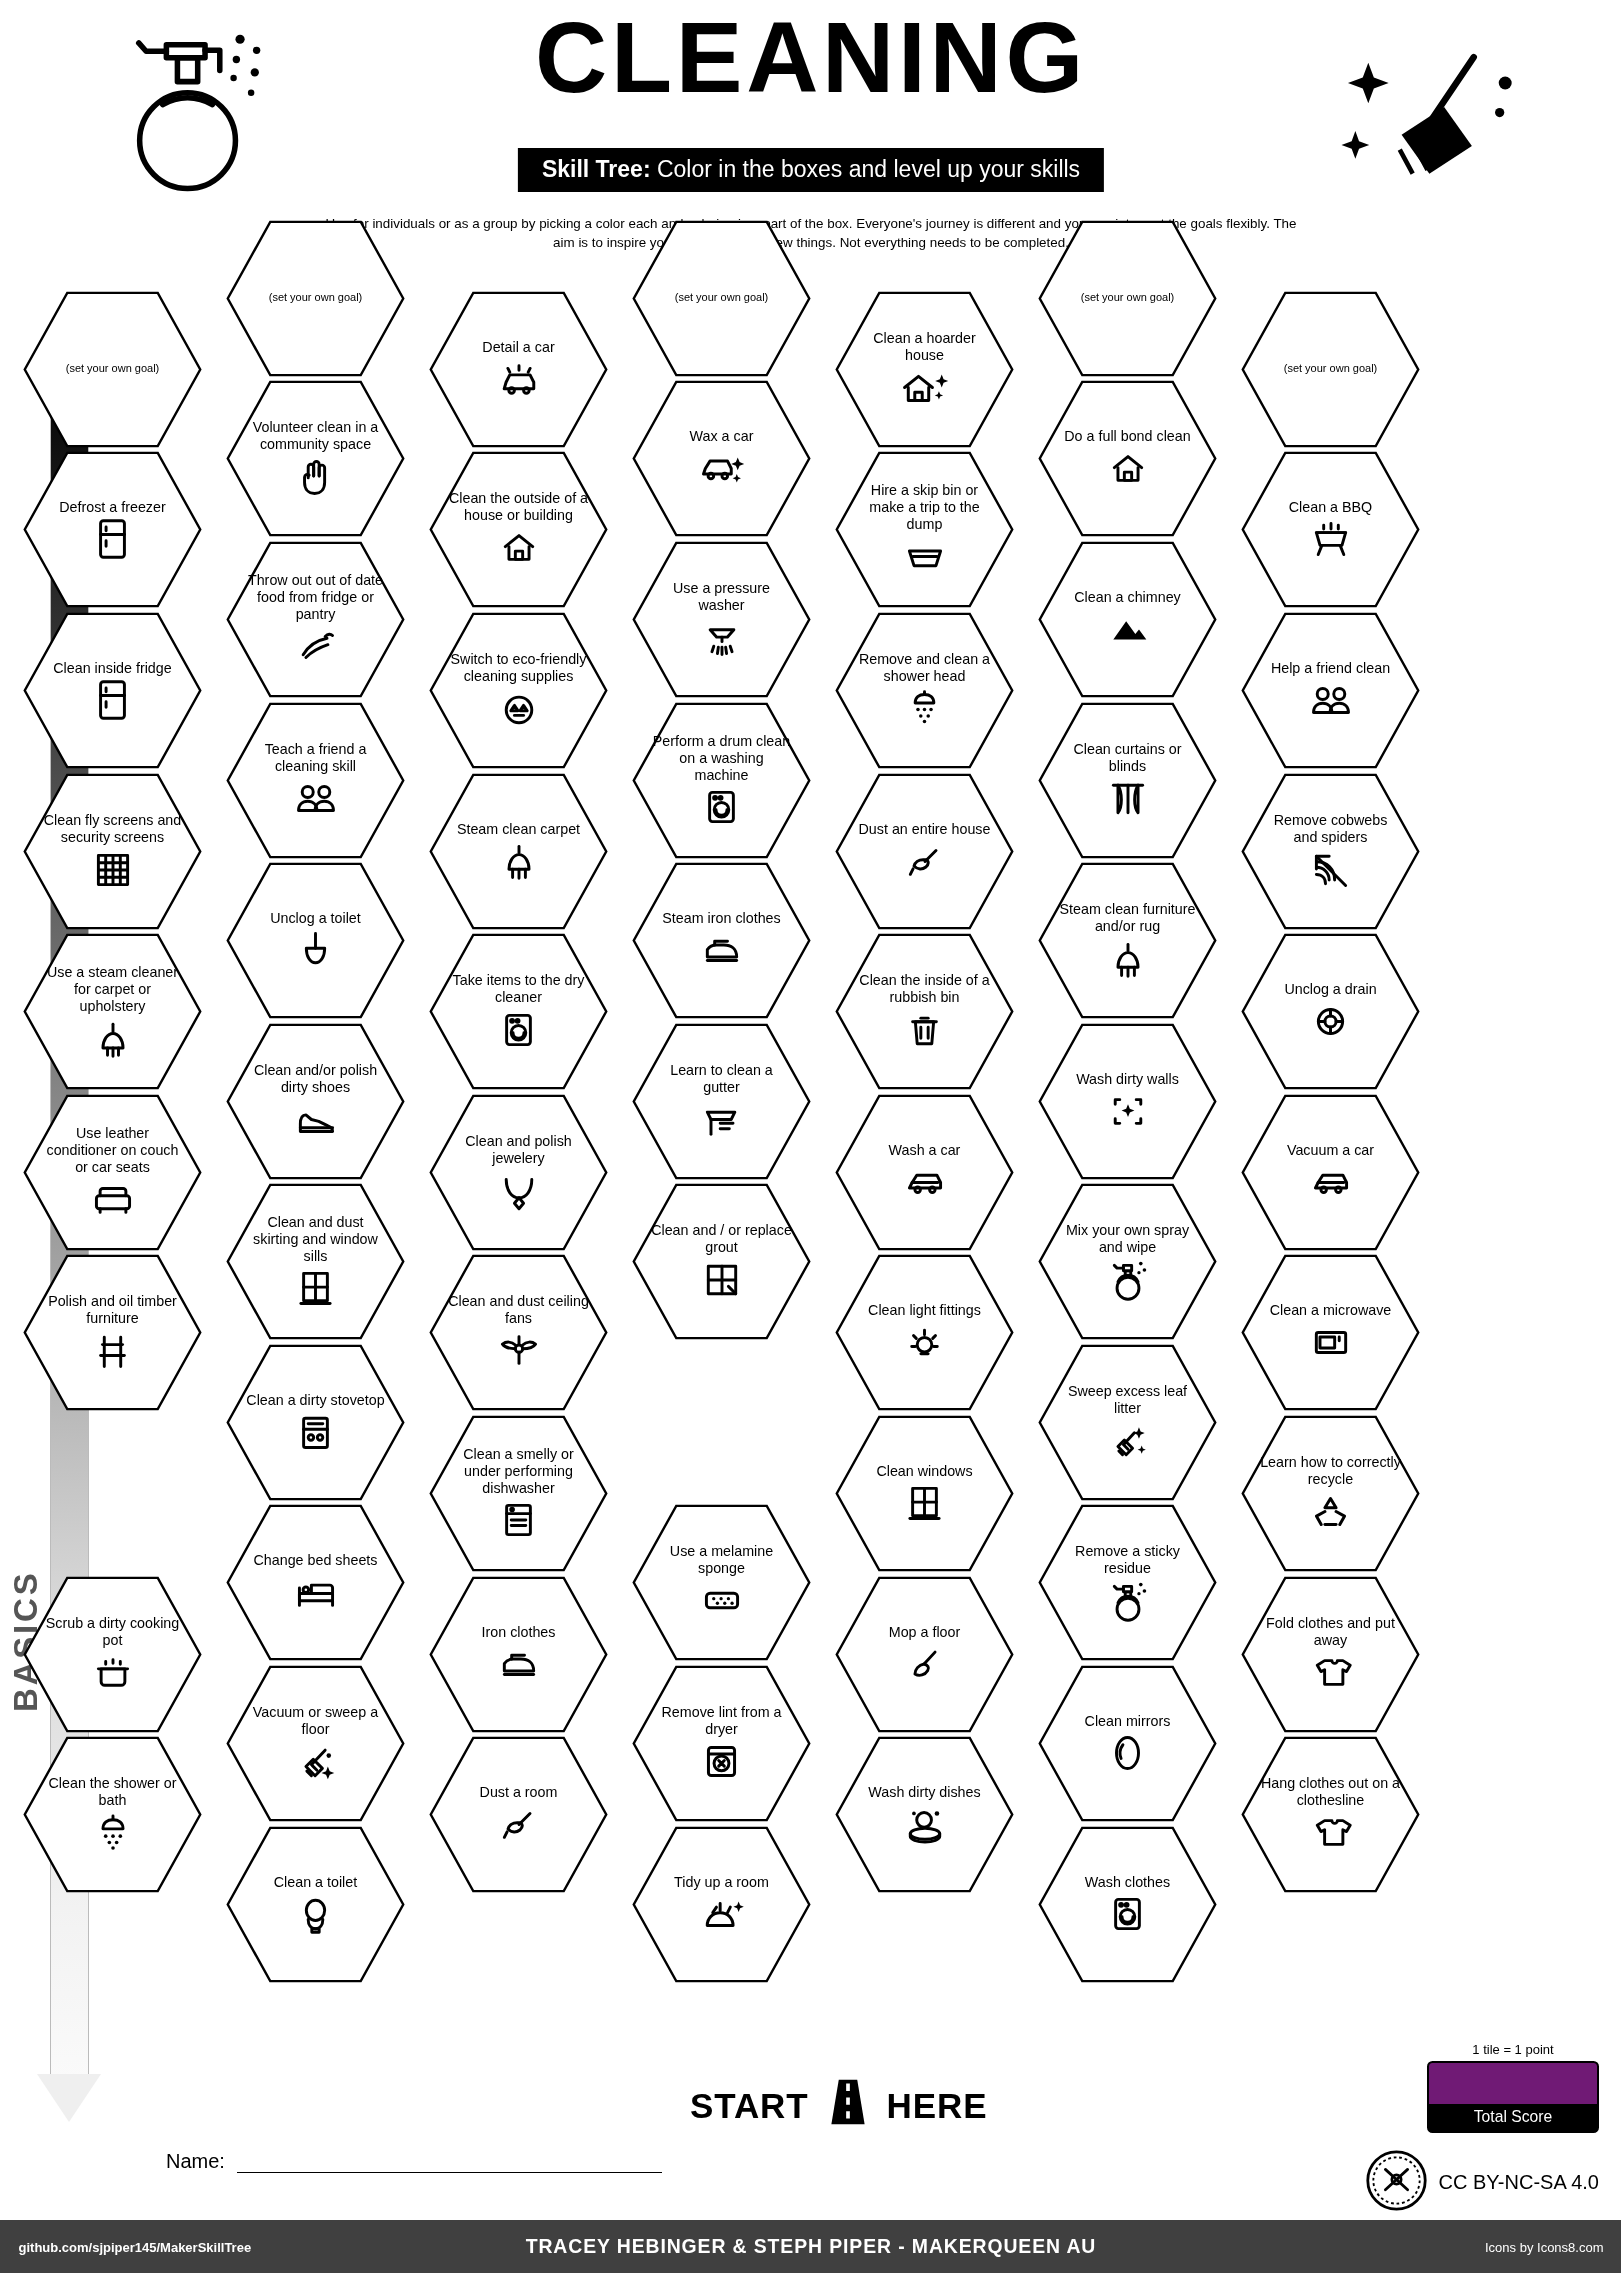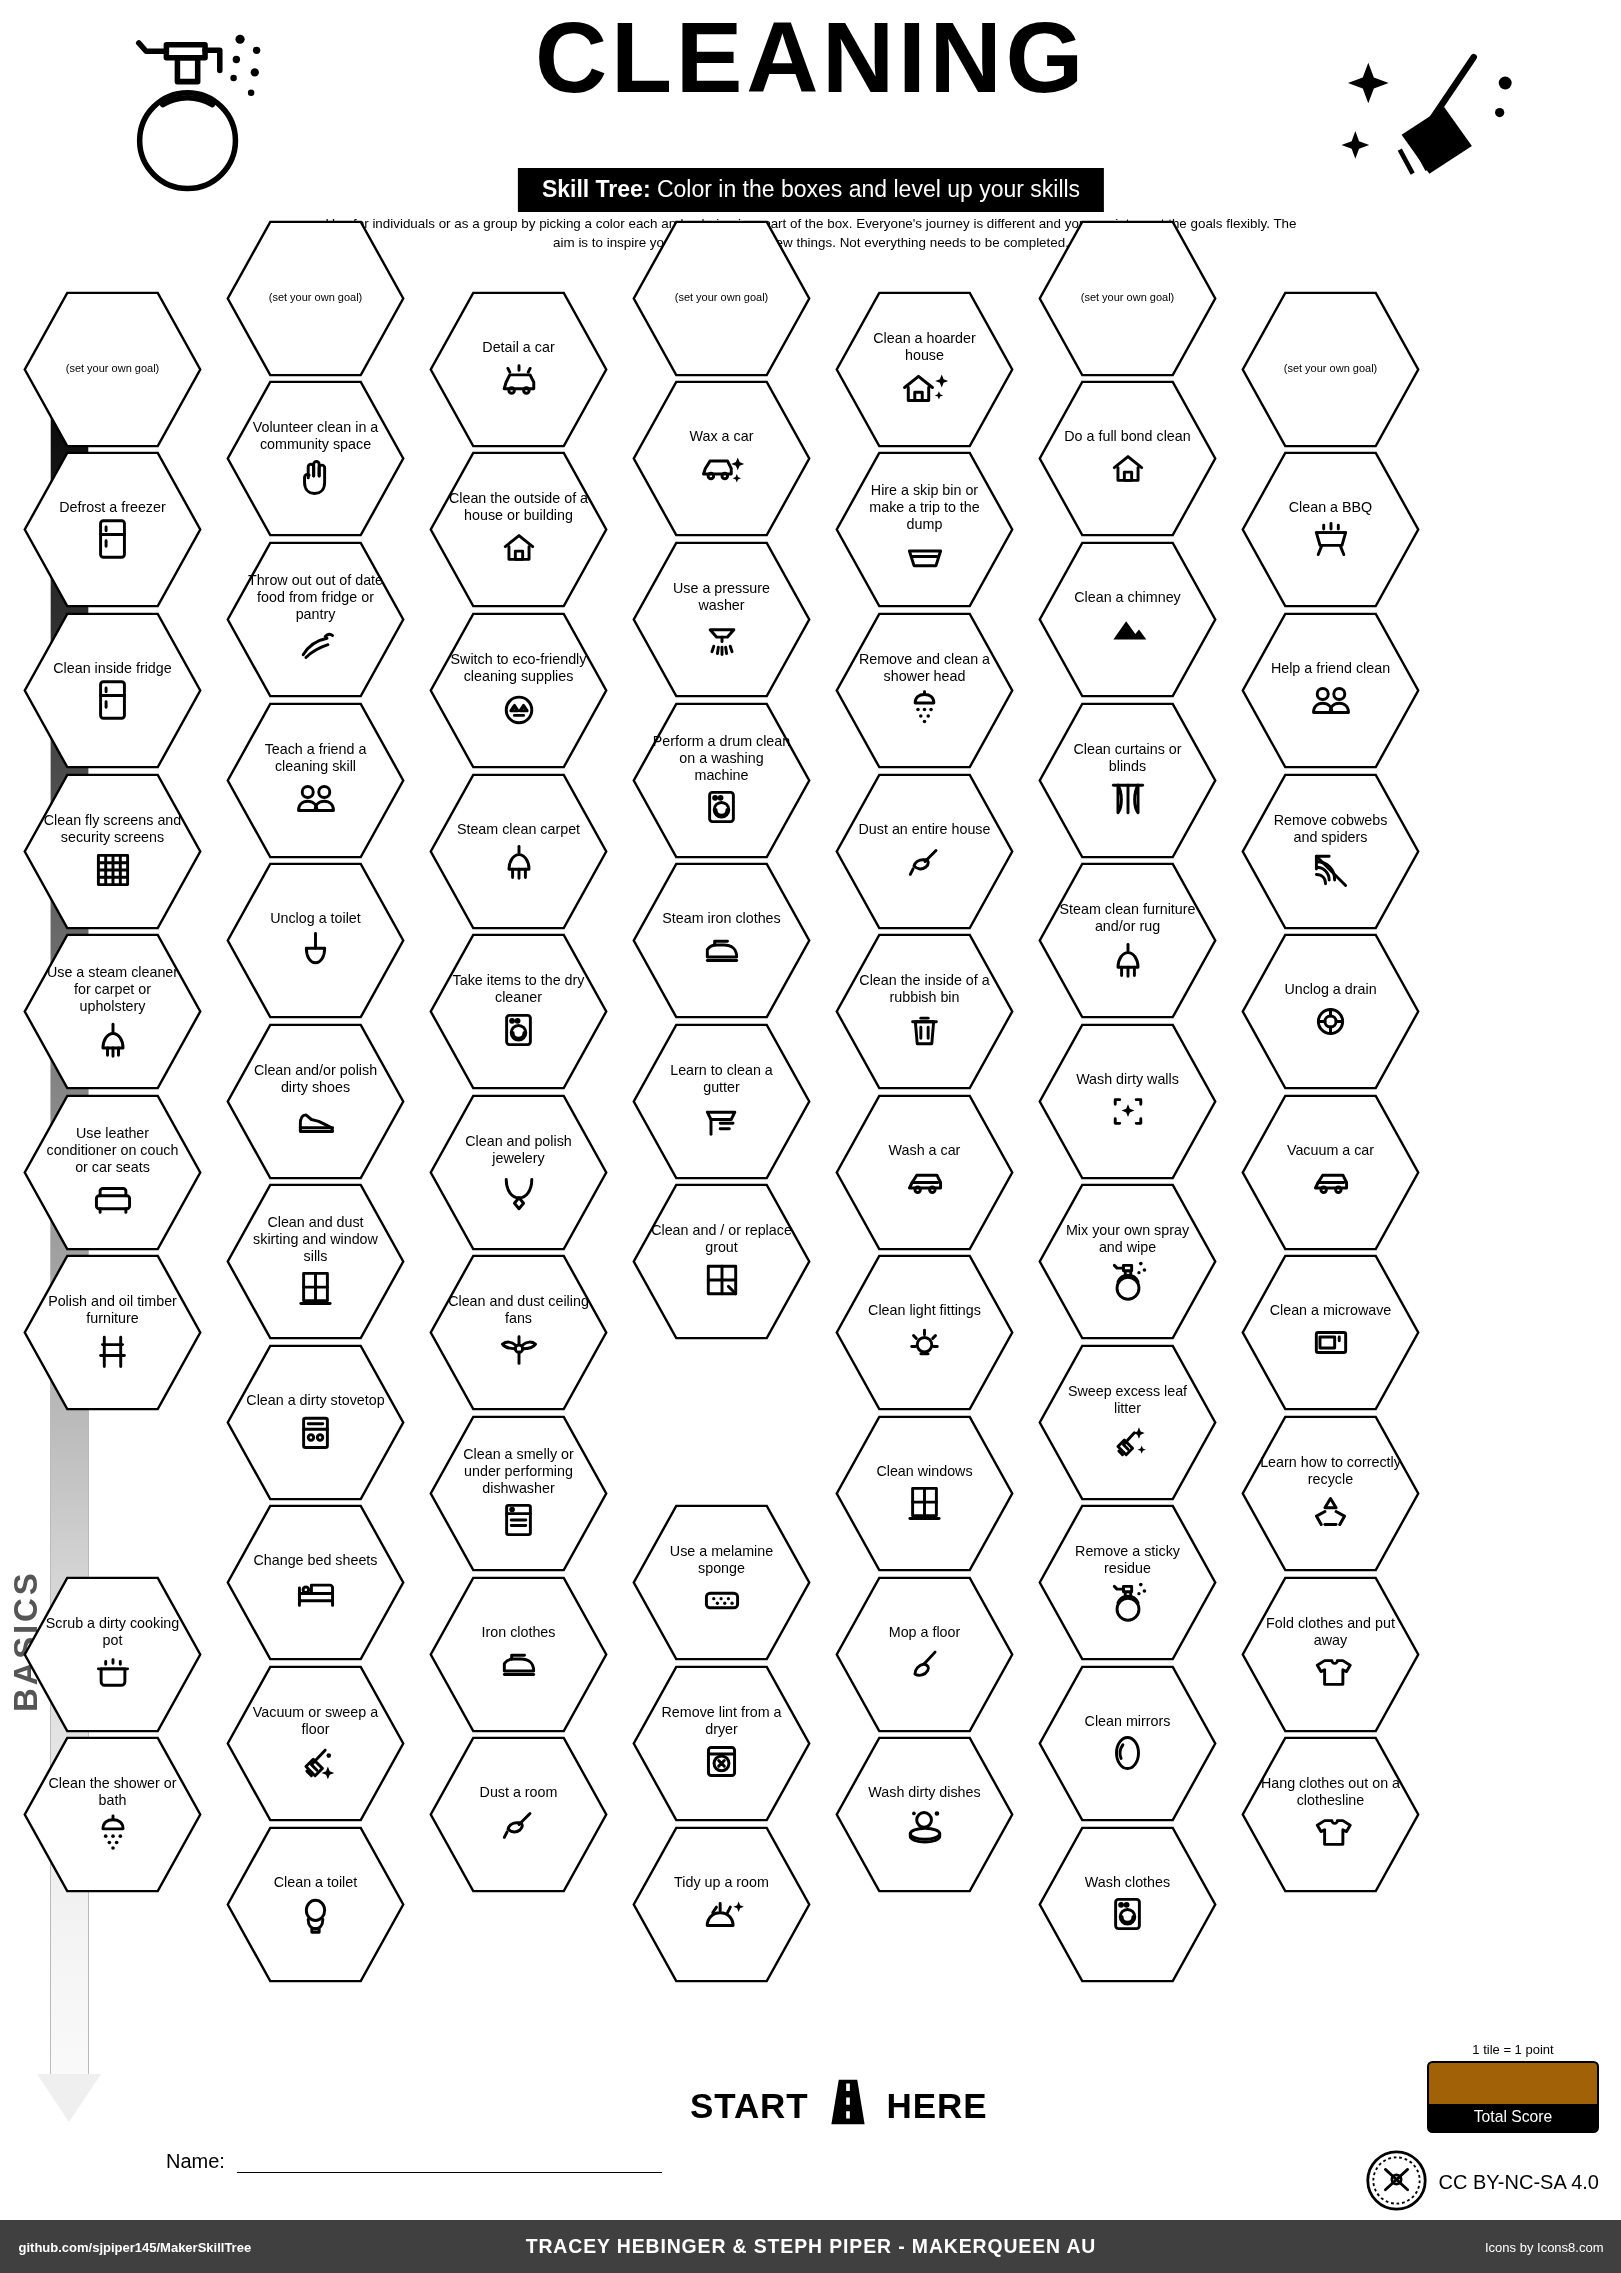--- a/index.html
+++ b/index.html
@@ -26,21 +26,20 @@
     line-height:1.0;
   }
   #subtitle-bar {
     position:absolute;
     left:50%; transform:translateX(-50%);
     top:148px;
     background:#000; color:#fff;
     padding:8.3px 24px;
     font-size:23px;
     white-space:nowrap;
-    margin-top:20px;
   }
   #subtitle-bar .lbl { font-weight:bold; }
   #intro {
     position:absolute;
     left:50%; transform:translateX(-50%);
     top:214px;
     width:978px;
     text-align:center;
     font-size:13.4px;
     line-height:1.45;
@@ -129,21 +128,21 @@
   #score-box {
     position:absolute; right:23px; top:2042px;
     width:172px;
   }
   #score-note { font-size:13px; text-align:center; margin-bottom:3.7px; }
   #score-rect {
     border:2.8px solid #000;
     border-radius:5.5px;
     height:72px;
     position:relative;
-    background:#a16207;
+    background:#701a75;
   }
   #score-label {
     position:absolute; left:0; right:0; bottom:0;
     background:#000; color:#fff;
     text-align:center;
     font-size:15.7px;
     padding:3.7px 0 4.6px;
     font-weight:normal;
   }
 

